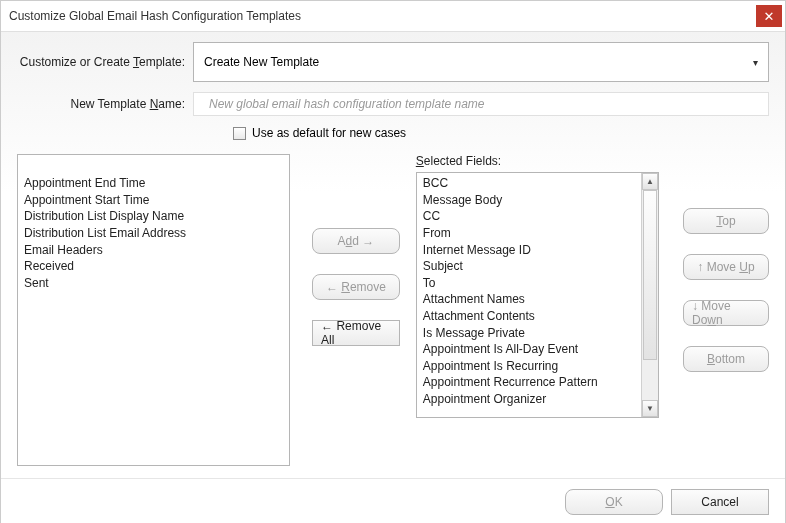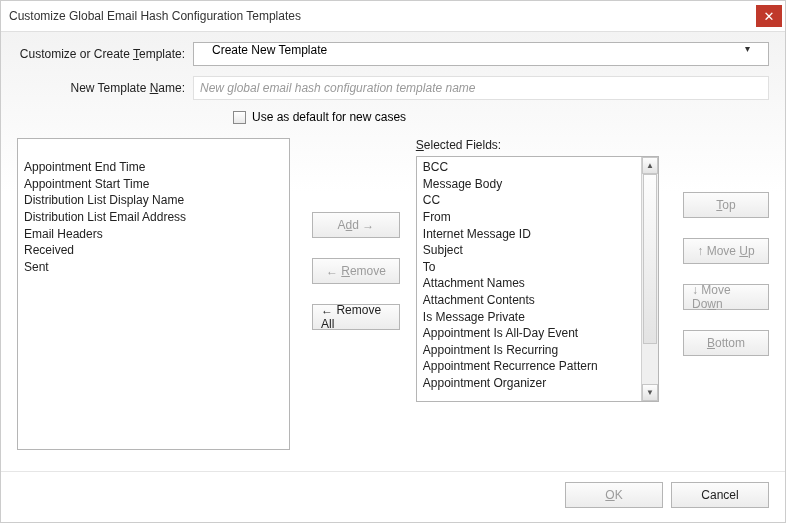--- a/index.html
+++ b/index.html
@@ -53,35 +53,35 @@
 }
 .form-label {
   width: 176px;
   text-align: right;
   padding-right: 8px;
   color: #222;
 }
 .form-label u { text-decoration: underline; }
 .dropdown {
   flex: 1;
-  height: 24px;
+  height: 40px;
   background: #fff;
   border: 1px solid #b5b5b5;
   display: flex;
-  align-items: flex-start;
+  align-items: center;
   justify-content: space-between;
-  padding: 0 18px;
+  padding: 0 10px;
 }
 .dropdown .arrow { font-size: 10px; color: #333; }
 .text-input {
   flex: 1;
   height: 24px;
   border: 1px solid #e0e0e0;
   background: #fff;
-  padding: 0 6px;
+  padding: 0 15px;
   display: flex;
   align-items: center;
 }
 .text-input .placeholder { color: #9a9a9a; font-style: italic; }
 .checkbox-row {
   display: flex;
   align-items: center;
   margin-left: 184px;
   margin-bottom: 14px;
   padding-left: 32px;
@@ -126,21 +126,21 @@
   min-width: 86px;
   background: linear-gradient(to bottom, #fcfcfc, #ececec);
   border: 1px solid #b5b5b5;
   color: #222;
   display: flex;
   align-items: center;
   justify-content: center;
   font-size: 12px;
   padding: 0 8px;
 }
-.btn.disabled { color: #9c9c9c; }
+.btn.disabled { color: #9c9c9c; border-radius: 8px; }
 .selected-col { width: 244px; margin-left: 6px; }
 .selected-box {
   height: 246px;
   display: flex;
 }
 .selected-inner {
   flex: 1;
   padding: 2px 4px;
   overflow: hidden;
 }

